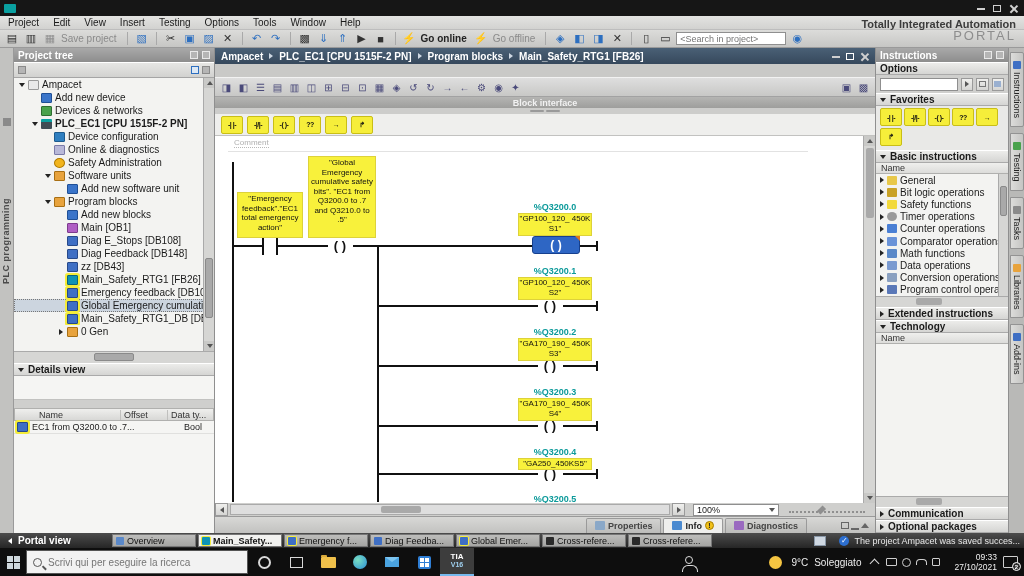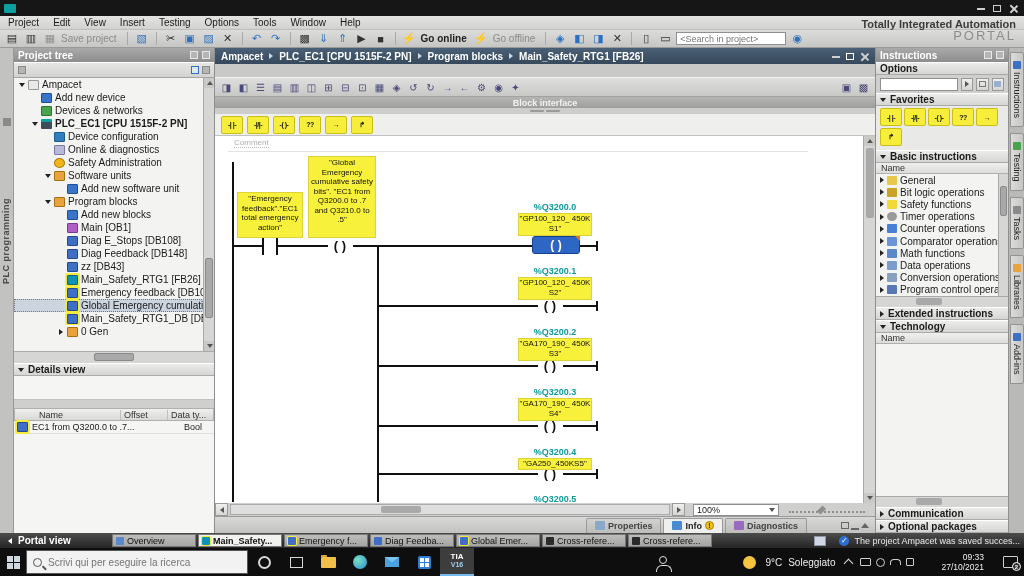--- a/index.html
+++ b/index.html
@@ -167,21 +167,21 @@
   .store i b{background:#fff}
   .tiatile{width:34px;height:28px;background:#3d3d3d;border-bottom:2px solid #76b9ed;display:flex;flex-direction:column;align-items:center;justify-content:center;line-height:8px}
   .tiatile .t1{font-size:8px;font-weight:bold;color:#fff}
   .tiatile .t2{font-size:7px;font-weight:bold;color:#9fd0f0}
   .person{width:8px;height:8px;border:1.5px solid #ddd;border-radius:50%;position:relative;margin-top:-4px}
   .person:after{content:"";position:absolute;left:-4px;top:8px;width:14px;height:6px;border:1.5px solid #ddd;border-bottom:none;border-radius:6px 6px 0 0}
   .sun{width:13px;height:13px;border-radius:50%;background:#f5c542}
   .caret{width:7px;height:7px;border-left:1.5px solid #ddd;border-top:1.5px solid #ddd;transform:rotate(45deg);margin-top:3px}
   .trayic{width:11px;height:8px;border:1.2px solid #cfcfcf;border-radius:1px}
   .trayic.circ{width:9px;height:9px;border-radius:50%}
-  .clock{text-align:right;font-size:8.5px;line-height:10px;color:#f0f0f0;margin:0 19px}
+  .clock{text-align:right;font-size:8.5px;line-height:10px;color:#f0f0f0;margin:0 6px}
   .notif{width:15px;height:12px;border:1.2px solid #cfcfcf;border-radius:1px;position:relative;margin-right:6px}
   .notif b{position:absolute;right:-4px;bottom:-4px;width:9px;height:9px;border-radius:50%;background:#2d2d2d;border:1px solid #fff;color:#fff;font-size:6px;display:flex;align-items:center;justify-content:center}
 </style>
 </head>
 <body>
 
 <div id="root">
 
   <div class="titlebar">
     <span class="appico"></span>

